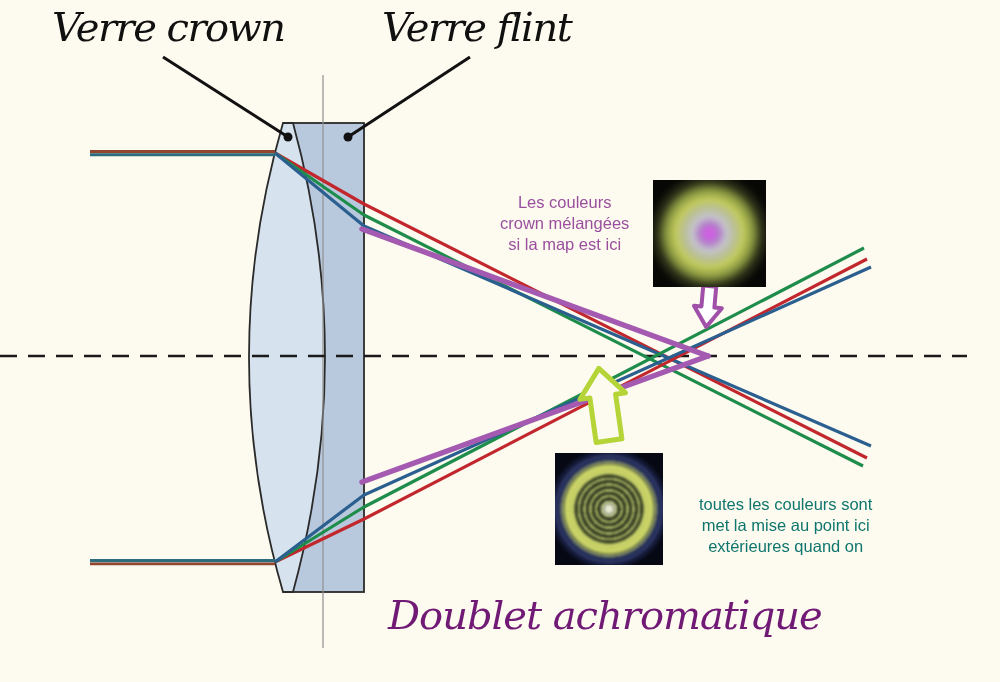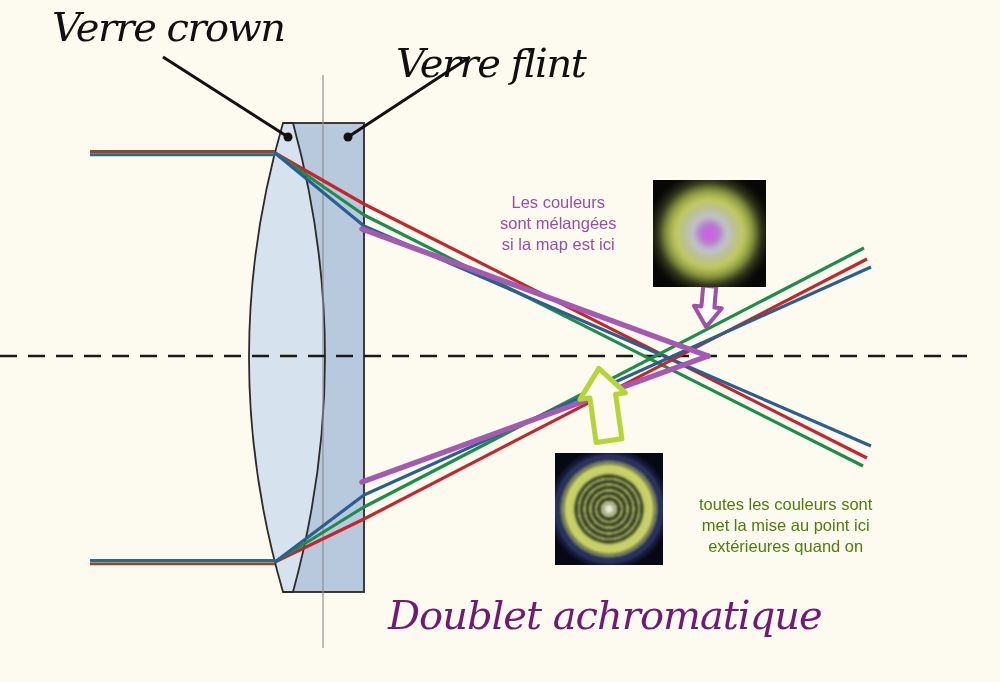--- a/index.html
+++ b/index.html
@@ -6,28 +6,28 @@
   .stage{
     position:relative;width:1000px;height:682px;background:#fdfaef;
     overflow:hidden;font-family:"Liberation Sans",sans-serif;
   }
   .stage svg{position:absolute;left:0;top:0;}
   .lens-label{
     position:absolute;font-family:"DejaVu Serif",serif;font-style:italic;
     font-size:40px;color:#101010;letter-spacing:-1.5px;white-space:nowrap;
   }
   .label-crown{left:52px;top:4px;}
-  .label-flint{left:396px;top:4px;margin-top:36px;}
+  .label-flint{left:382px;top:4px;}
   .diagram-title{
     position:absolute;left:388px;top:592px;font-family:"DejaVu Serif",serif;
     font-style:italic;font-size:40px;color:#701a75;white-space:nowrap;letter-spacing:-1px;
   }
   .note{position:absolute;font-size:16.5px;line-height:21px;font-weight:normal;text-align:center;}
   .note-purple{left:500px;top:192px;color:#9a4f9e;}
-  .note-green{left:699px;top:494px;color:#4d7c0f;}
+  .note-green{left:699px;top:494px;color:#0f766e;}
   .inset{position:absolute;overflow:hidden;background:#000;}
   .inset-top{left:653px;top:180px;width:113px;height:107px;}
   .inset-bottom{left:555px;top:453px;width:108px;height:112px;}
   .inset .fx{position:absolute;left:-12px;top:-12px;right:-12px;bottom:-12px;filter:blur(2px);}
   .inset-top .fx{
     background:
       radial-gradient(circle closest-side at 50% 50%,
         rgba(207,97,226,1) 0 4px,
         rgba(188,128,212,.95) 9px,
         rgba(206,206,214,.95) 17px,
@@ -102,21 +102,21 @@
   <div class="inset inset-top">
     <div class="fx"></div>
   </div>
 
   <div class="inset inset-bottom">
     <div class="fx"></div>
   </div>
 
   <div class="note note-purple">
     <div>Les couleurs</div>
-    <div>sont mélangées</div>
+    <div>crown mélangées</div>
     <div>si la map est ici</div>
   </div>
 
   <div class="note note-green">
     <div>toutes les couleurs sont</div>
     <div>met la mise au point ici</div>
     <div>extérieures quand on</div>
   </div>
 
   <div class="diagram-title">Doublet achromatique</div>

